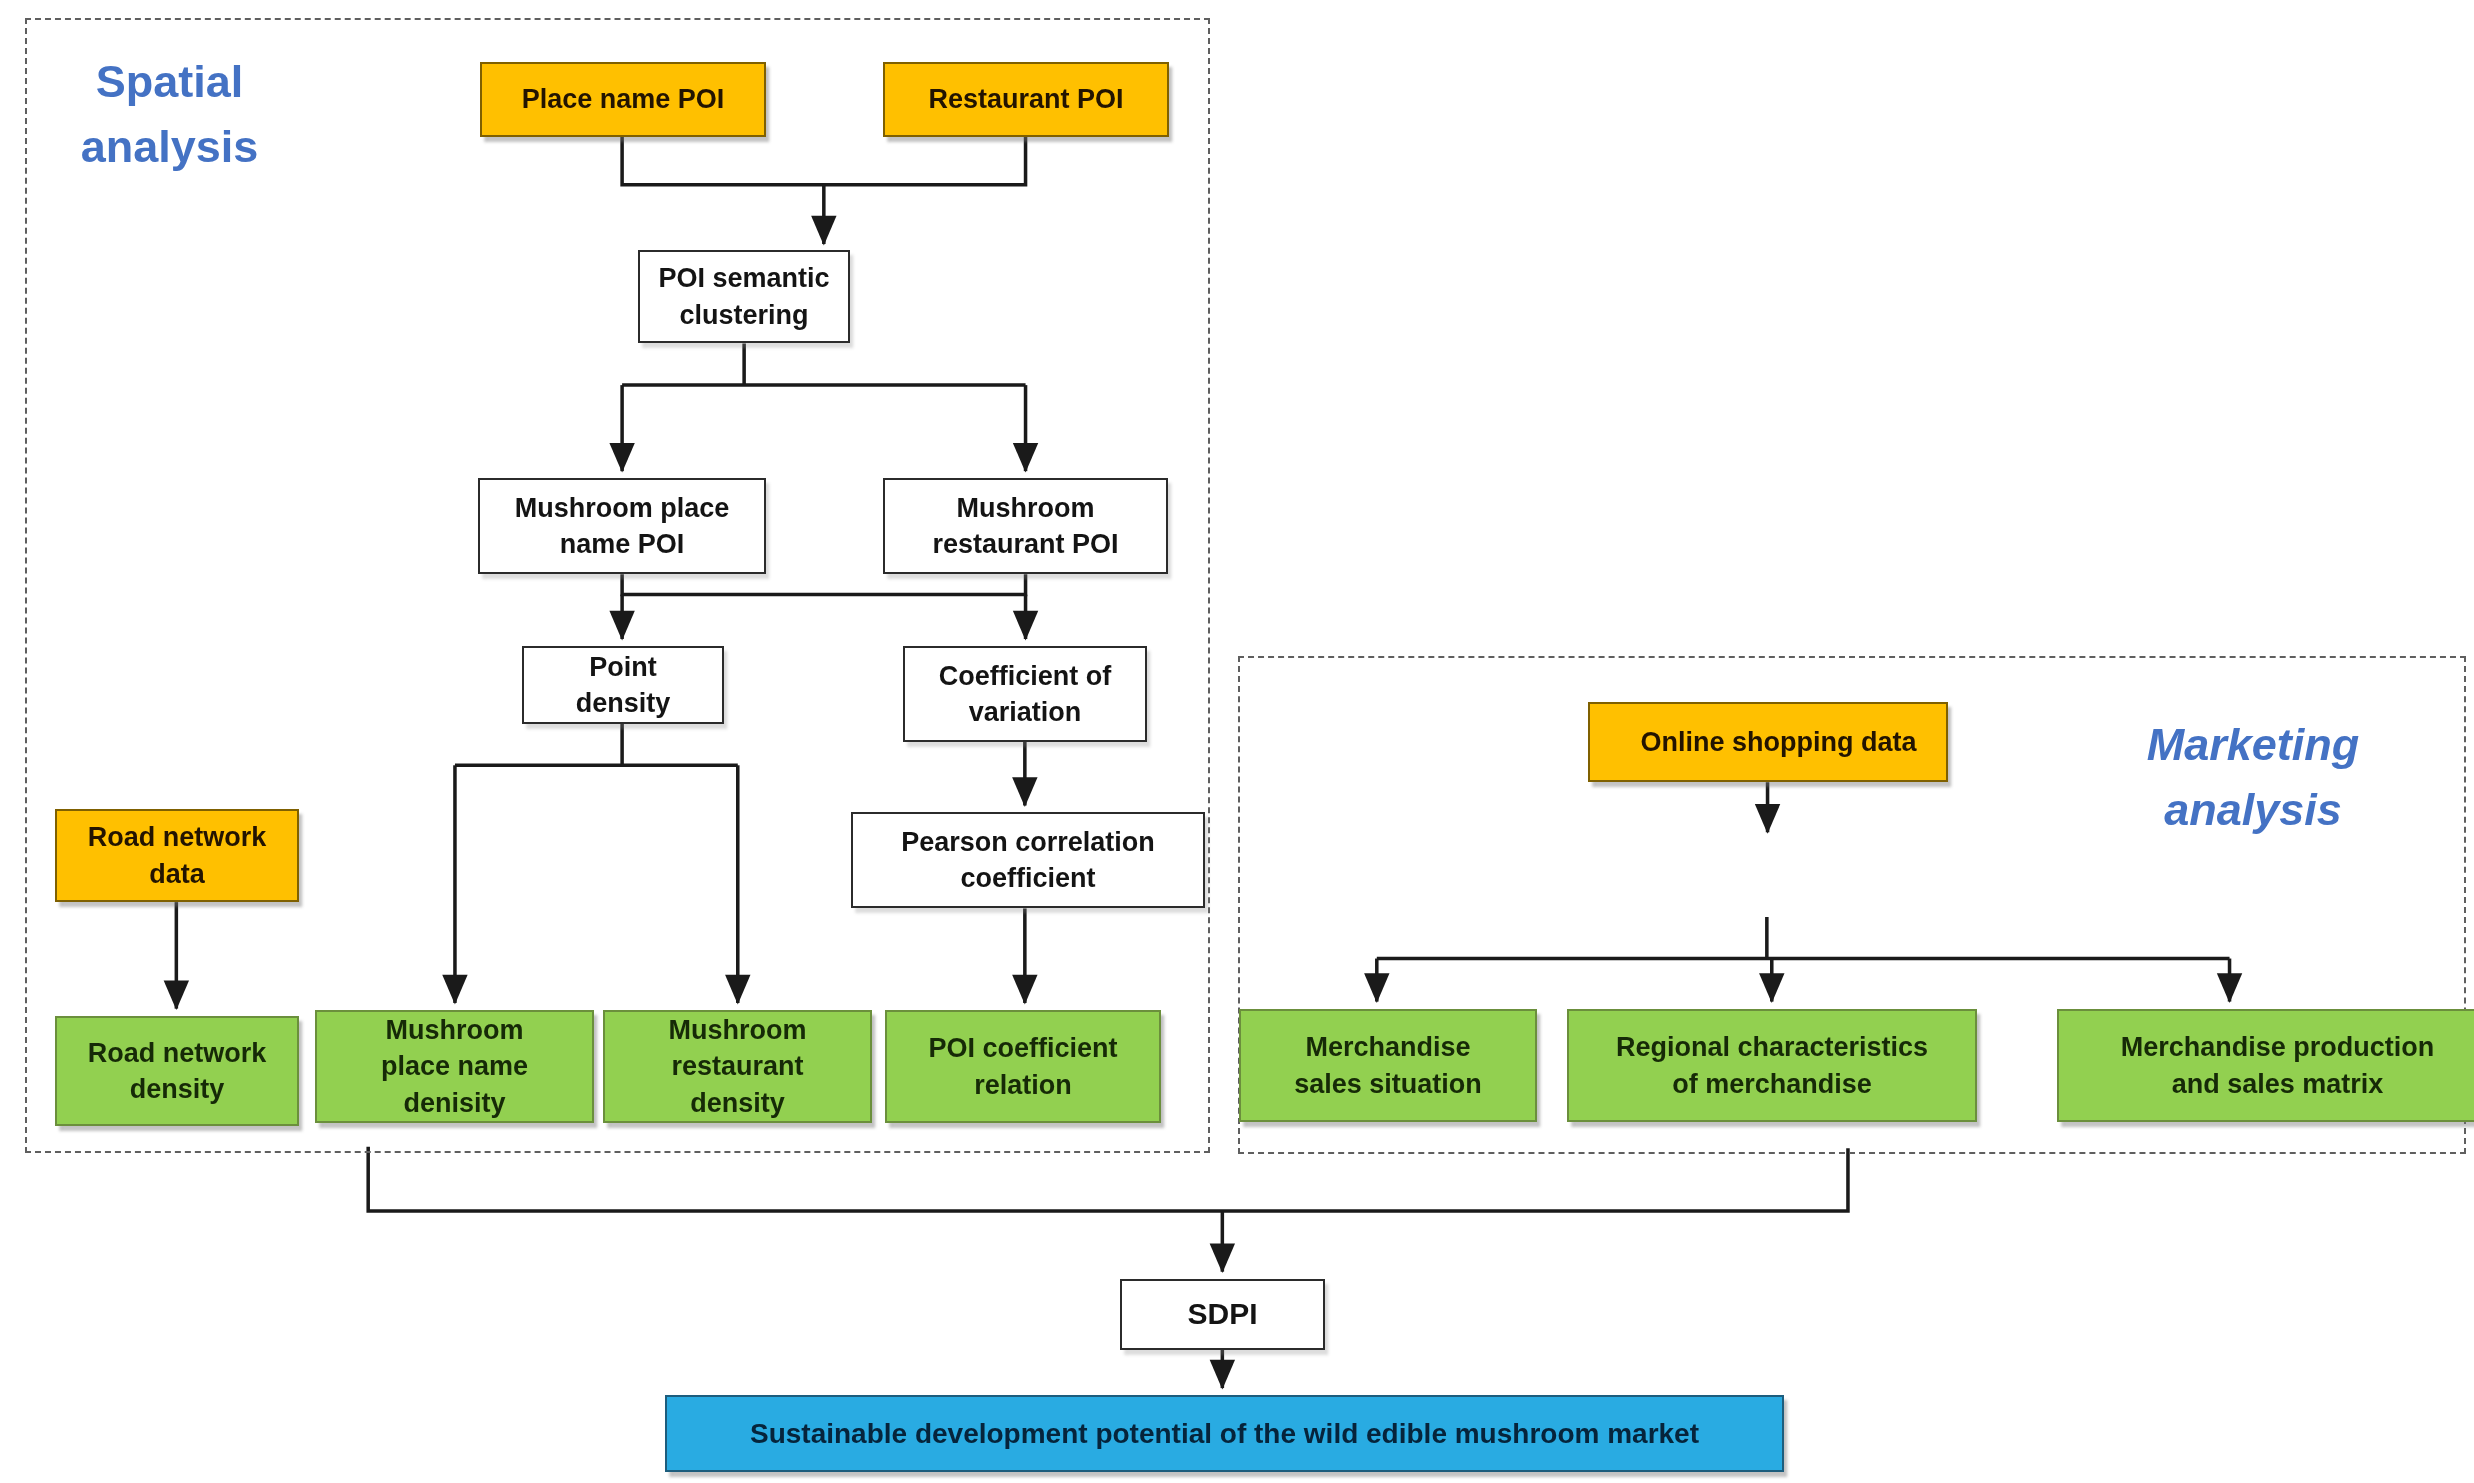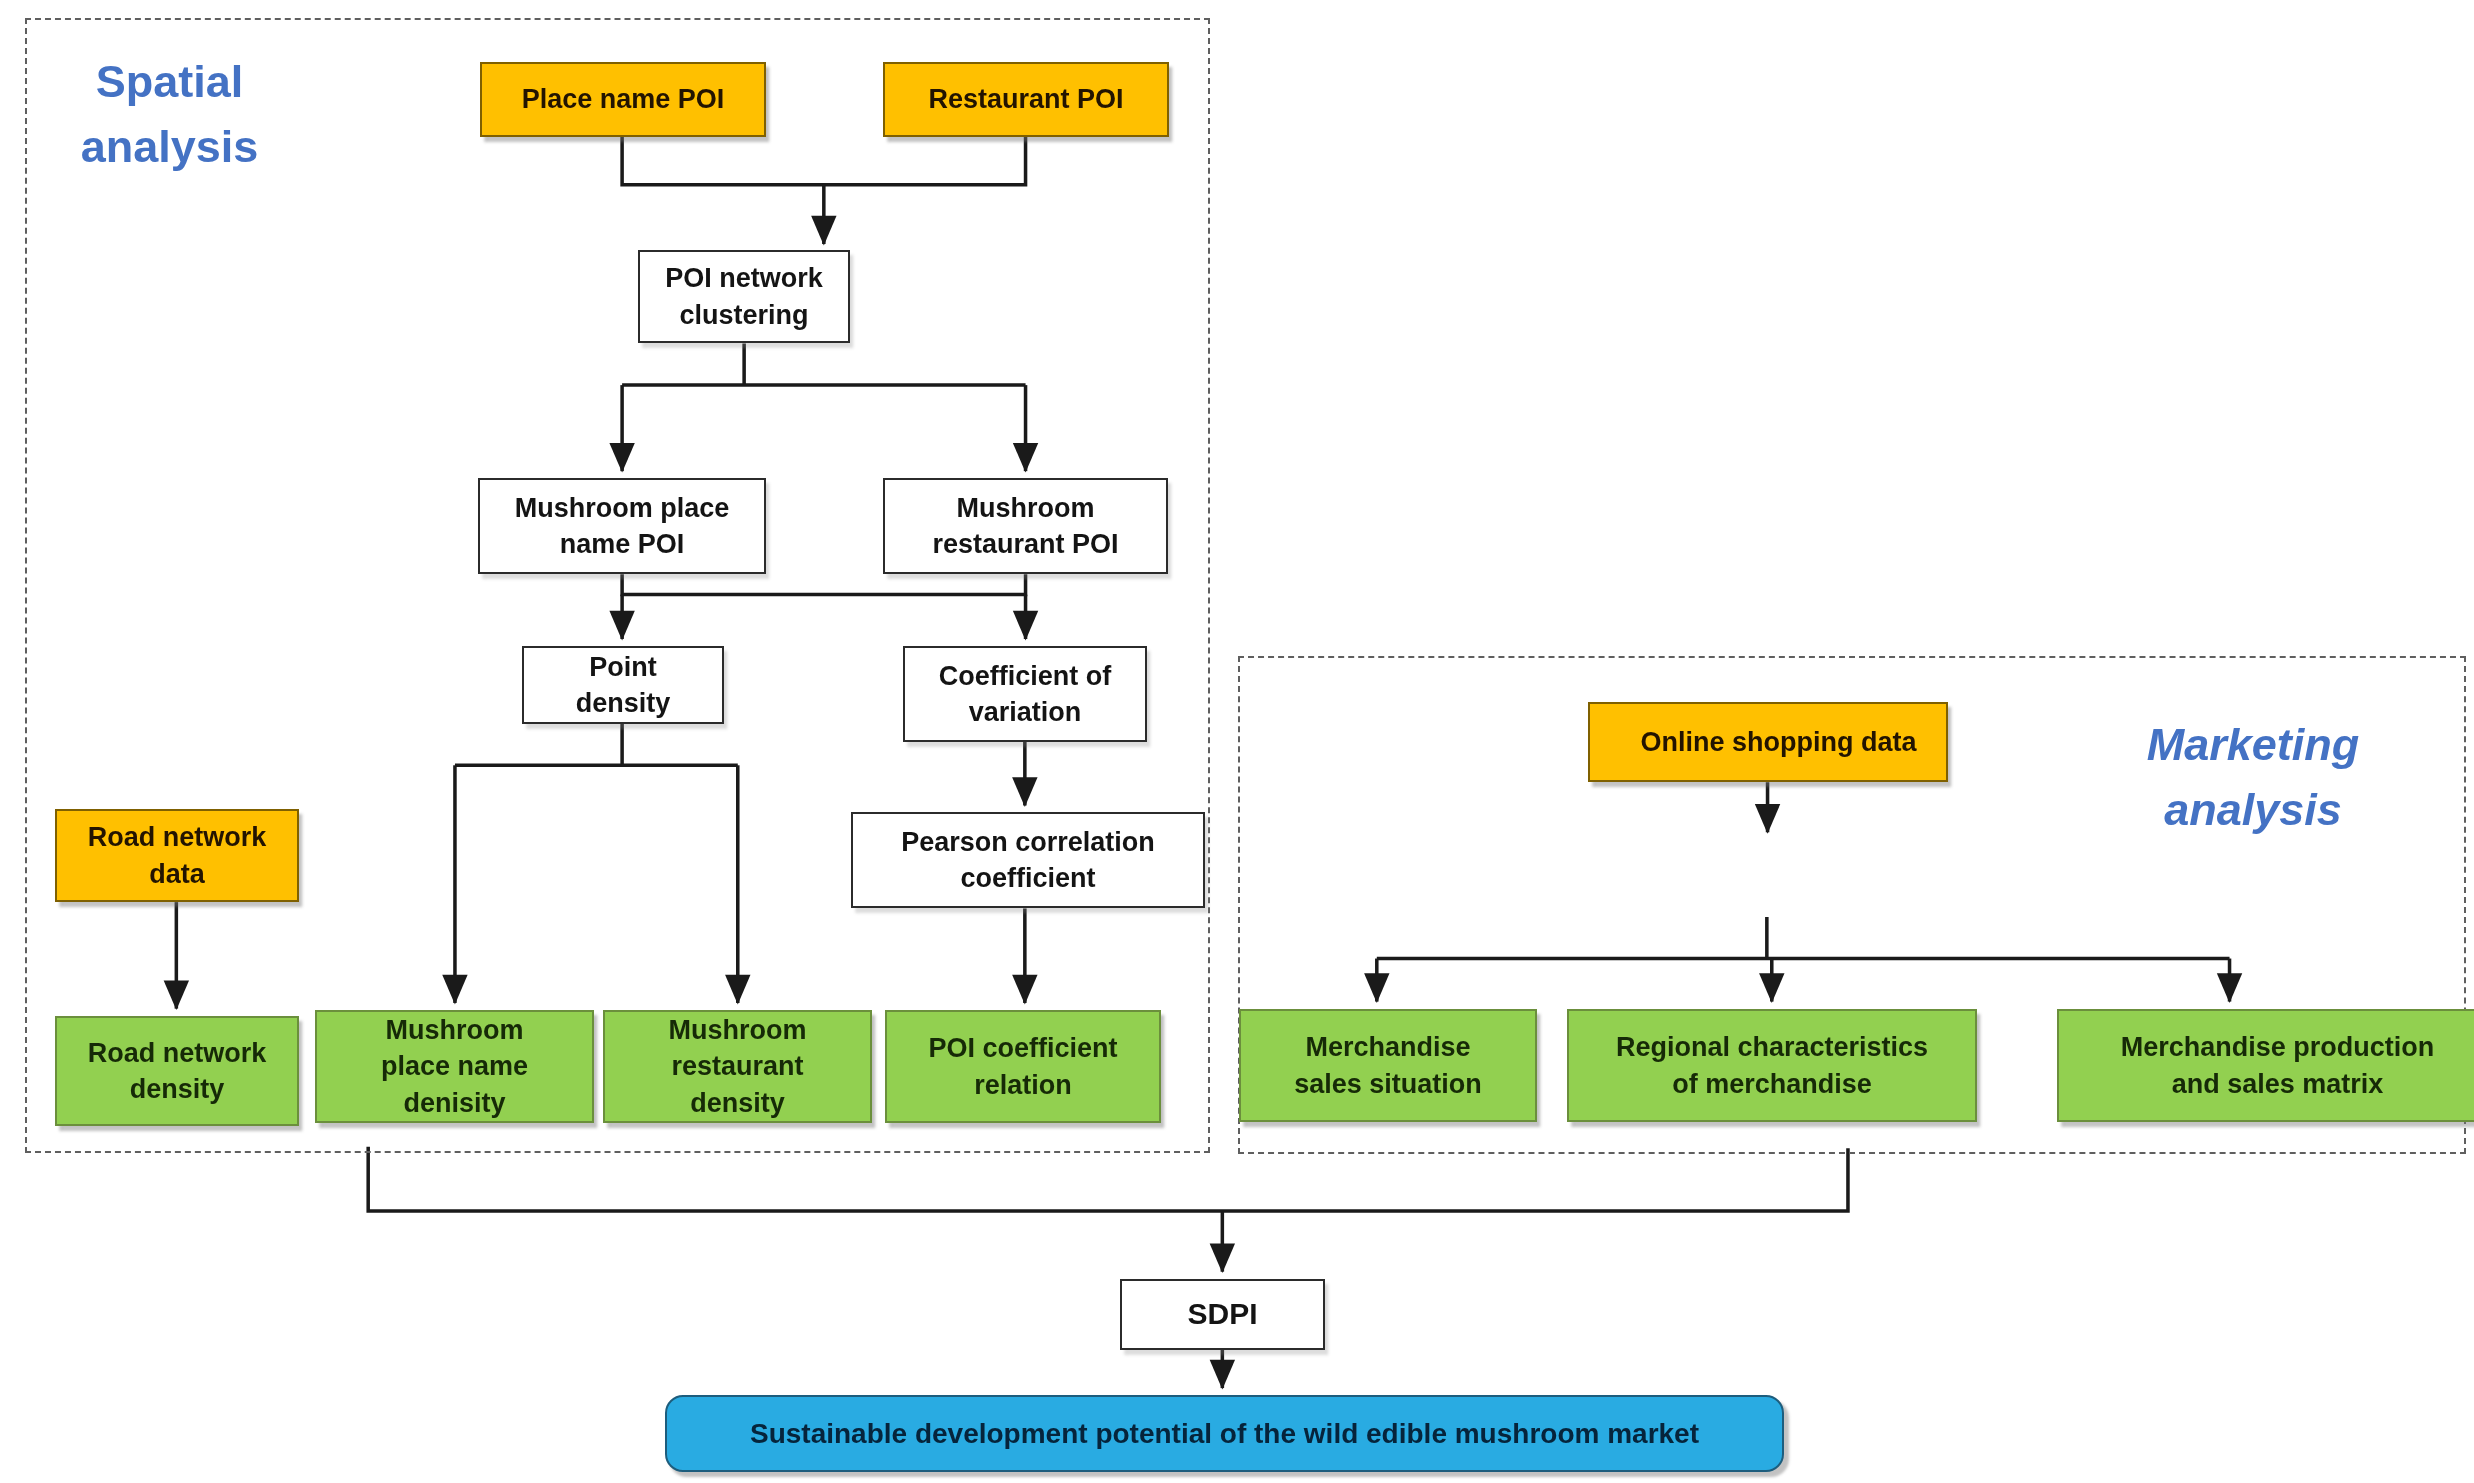--- a/index.html
+++ b/index.html
@@ -124,21 +124,21 @@
   <div class="region" style="left:25px; top:17.6px; width:1181px; height:1131px;"></div>
   <div class="region" style="left:1238px; top:656px; width:1224px; height:494px;"></div>
 
   <div class="region-label" style="left:60px; top:49px; width:219px;">Spatial
 analysis</div>
   <div class="region-label" style="left:2105px; top:712px; width:296px;font-style:italic;">Marketing
 analysis</div>
 
   <div class="node orange" style="left:480px; top:62px; width:286px; height:75px;">Place name POI</div>
   <div class="node orange" style="left:883px; top:62px; width:286px; height:75px;">Restaurant POI</div>
-  <div class="node white" style="left:638px; top:250px; width:212px; height:93px;">POI network
+  <div class="node white" style="left:638px; top:250px; width:212px; height:93px;">POI semantic
 clustering</div>
   <div class="node white" style="left:478px; top:478px; width:288px; height:96px;">Mushroom place
 name POI</div>
   <div class="node white" style="left:883px; top:478px; width:285px; height:96px;">Mushroom
 restaurant POI</div>
   <div class="node white" style="left:522px; top:646px; width:202px; height:78px;">Point
 density</div>
   <div class="node white" style="left:903px; top:646px; width:244px; height:96px;">Coefficient of
 variation</div>
   <div class="node white" style="left:851px; top:812px; width:354px; height:96px;">Pearson correlation
@@ -158,16 +158,16 @@
 
   <div class="node orange" style="left:1588px; top:702px; width:360px; height:80px;padding-left:28px;">Online shopping data</div>
   <div class="node green" style="left:1239px; top:1009px; width:298px; height:113px;">Merchandise
 sales situation</div>
   <div class="node green" style="left:1567px; top:1009px; width:410px; height:113px;">Regional characteristics
 of merchandise</div>
   <div class="node green" style="left:2009px; top:1009px; width:441px; height:113px;margin-left:48px;">Merchandise production
 and sales matrix</div>
 
   <div class="node white" style="left:1120px; top:1279px; width:205px; height:71px; font-size:30px;">SDPI</div>
-  <div class="node blue" style="left:665px; top:1395px; width:1119px; height:77px;border-radius:18px;">Sustainable development potential of the wild edible mushroom market</div>
+  <div class="node blue" style="left:665px; top:1395px; width:1119px; height:77px;">Sustainable development potential of the wild edible mushroom market</div>
 
 </div>
 
 
 </body></html>

